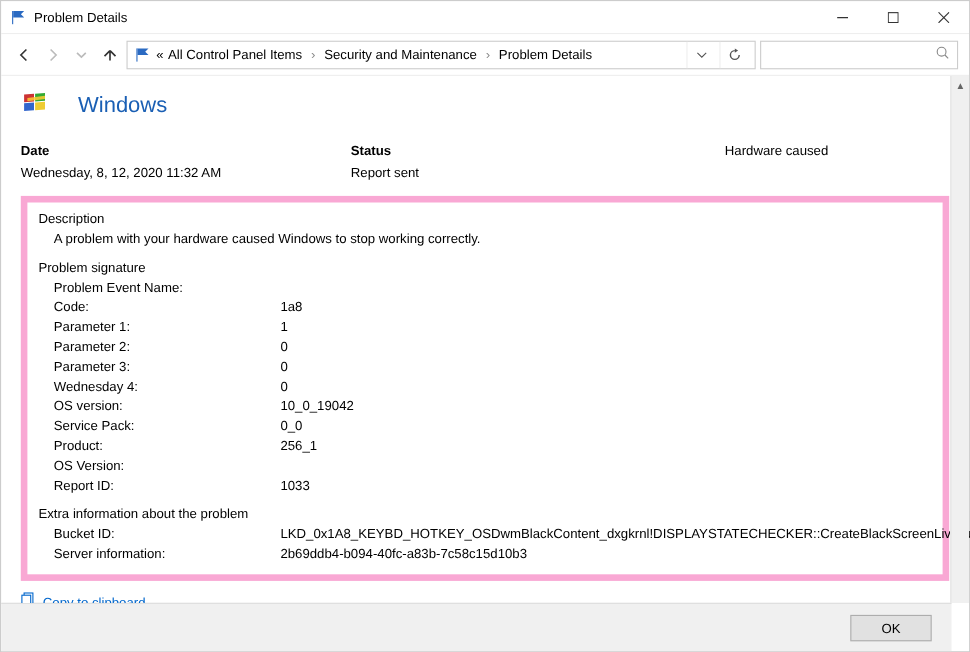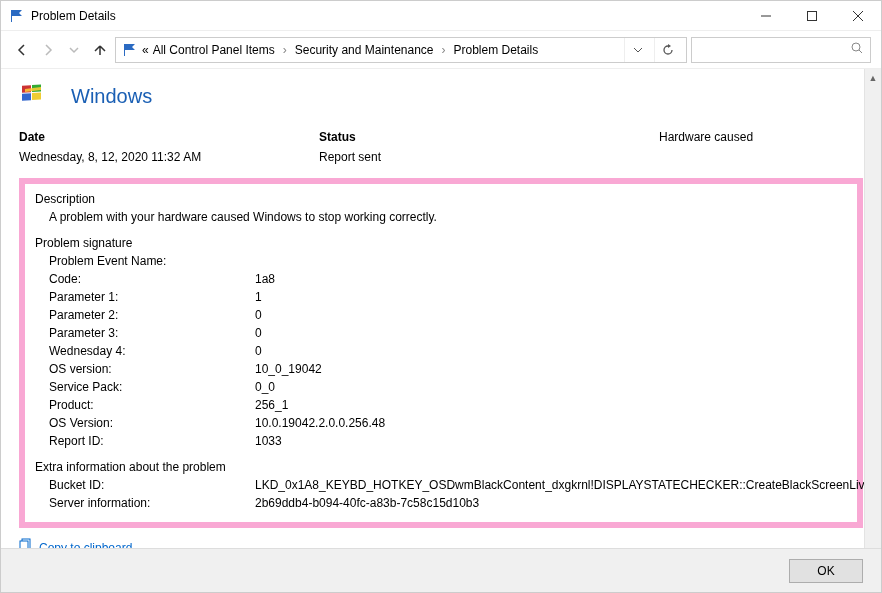--- a/index.html
+++ b/index.html
@@ -137,21 +137,21 @@
     margin-top:10px;
     color:#0066cc;
     display:flex;
     align-items:flex-end;
     gap:6px;
     cursor:pointer;
   }
   
   .footer {
     position:absolute;
-    left:0; right:0; bottom:0;
+    left:0; right:16px; bottom:0;
     height:44px;
     background:#f0f0f0;
     border-top:1px solid #ddd;
     display:flex;
     align-items:center;
     justify-content:flex-end;
     padding-right:18px;
   }
   .footer button {
     width:74px; height:24px;
@@ -321,21 +321,20 @@
           <div class="row">
             <div class="k">Service Pack:</div>
             <div>0_0</div>
           </div>
           <div class="row">
             <div class="k">Product:</div>
             <div>256_1</div>
           </div>
           <div class="row">
             <div class="k">OS Version:</div>
-            <div>10.0.19042.2.0.0.256.48</div>
           </div>
           <div class="row">
             <div class="k">Report ID:</div>
             <div>1033</div>
           </div>
         </div>
 
       <div class="section-title">Extra information about the problem</div>
       <div id="extra-rows">
           <div class="row">

